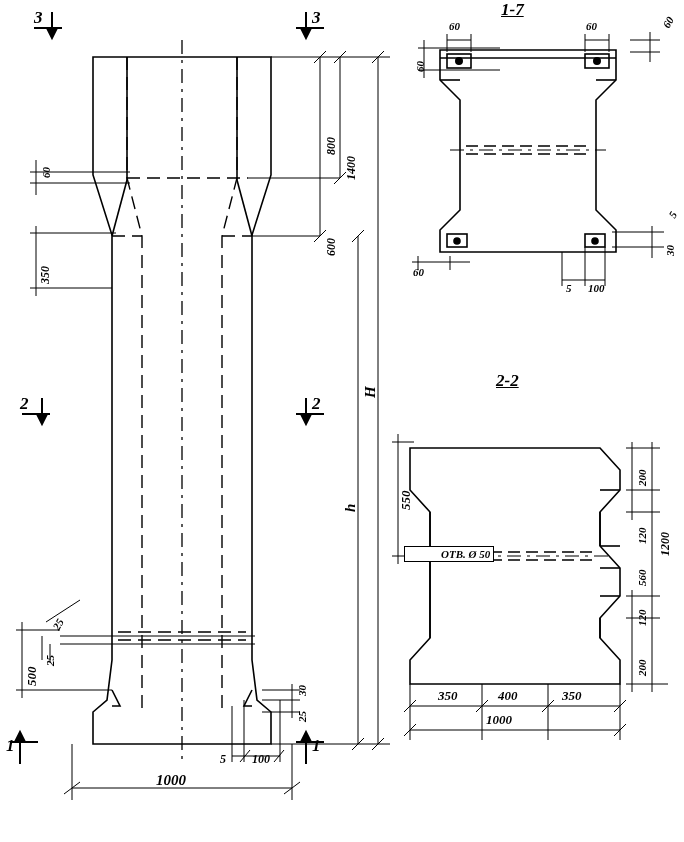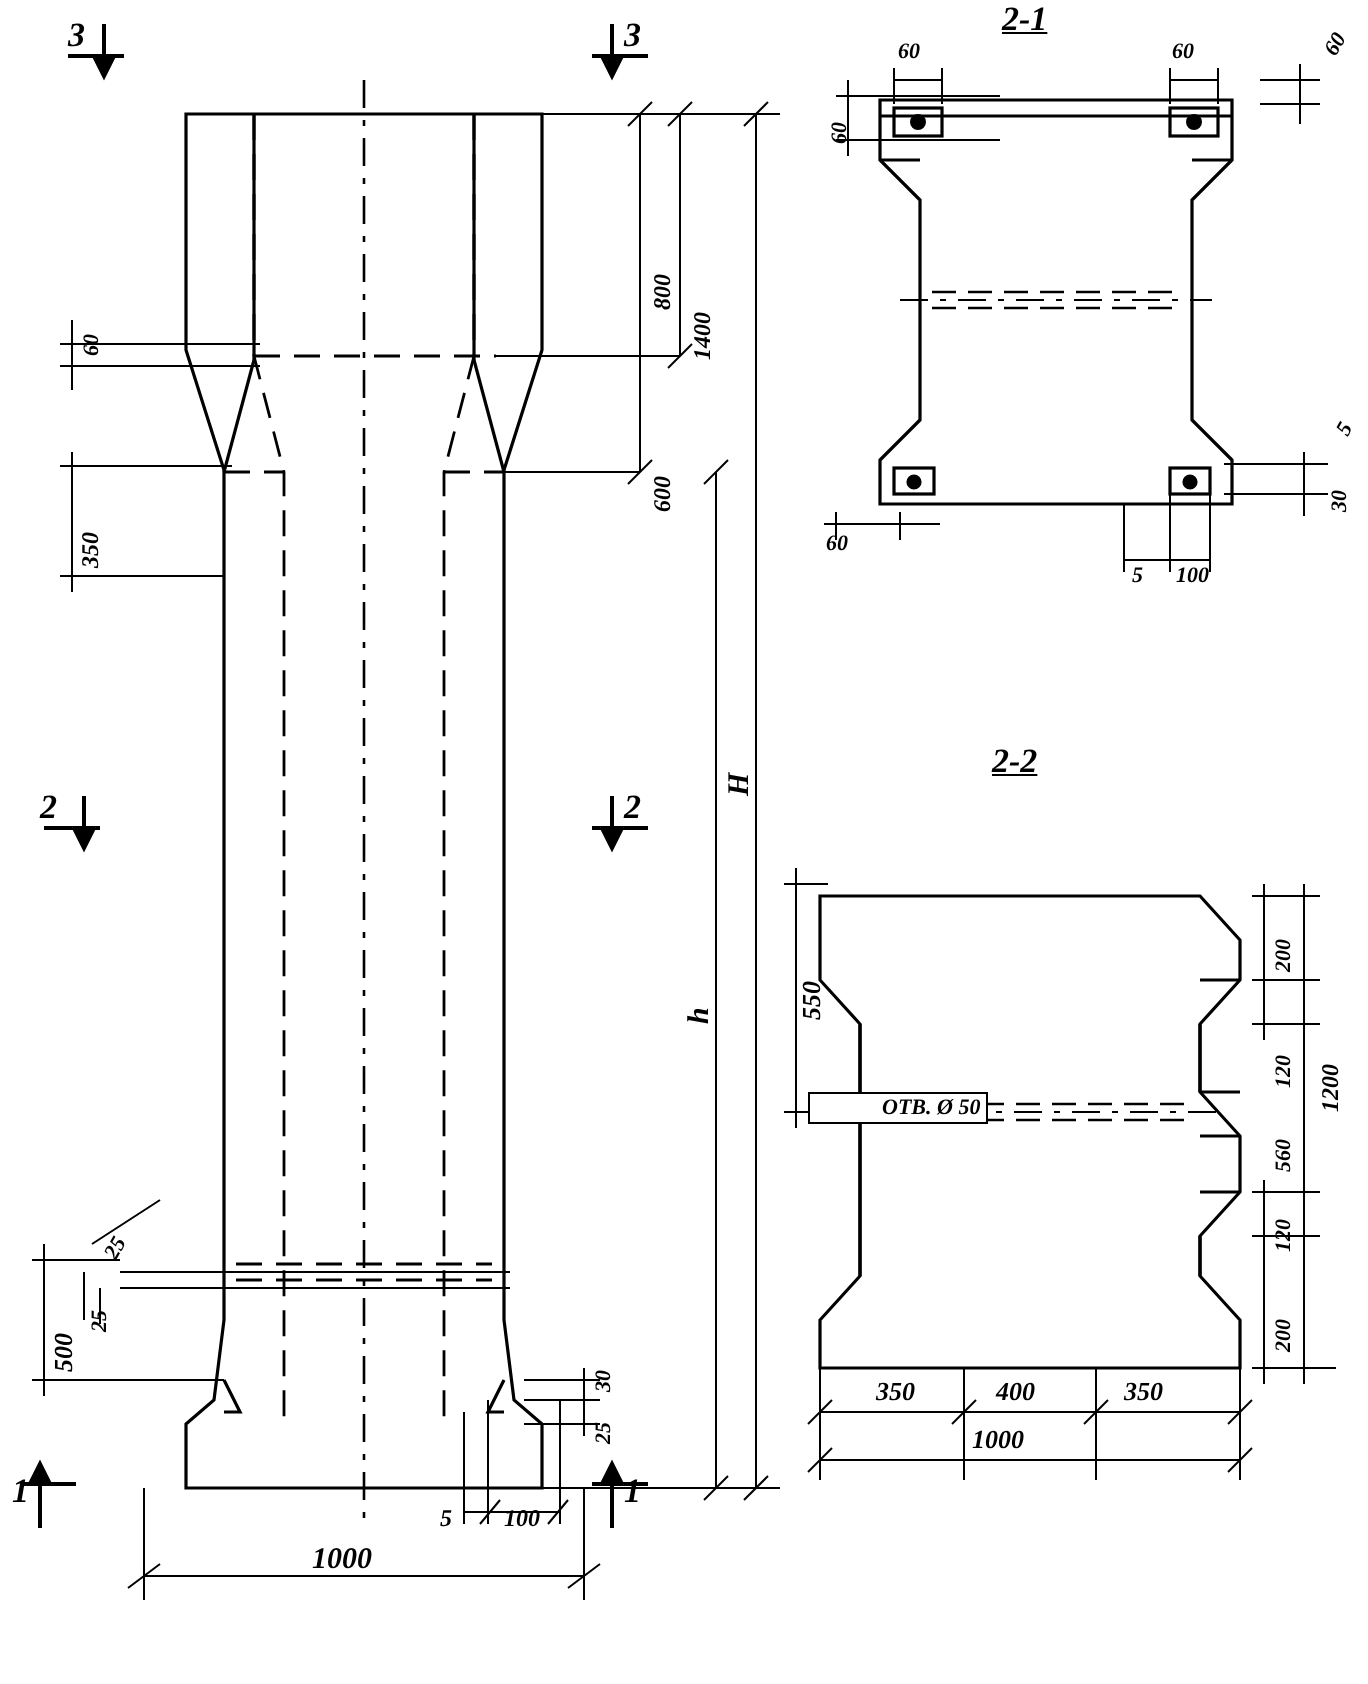--- a/index.html
+++ b/index.html
@@ -262,21 +262,21 @@
   </g>
 </svg>
 
 <div class="lbl s17" style="left:34px;top:8px;">3</div>
 <div class="lbl s17" style="left:312px;top:8px;">3</div>
 <div class="lbl s17" style="left:20px;top:394px;">2</div>
 <div class="lbl s17" style="left:312px;top:394px;">2</div>
 <div class="lbl s17" style="left:6px;top:736px;">1</div>
 <div class="lbl s17" style="left:312px;top:736px;">1</div>
 
-<div class="lbl s17 ul" style="left:501px;top:0px;">2-1</div>
+<div class="lbl s17 ul" style="left:501px;top:0px;">1-7</div>
 <div class="lbl s17 ul" style="left:496px;top:371px;text-align:center;">2-2</div>
 
 <div class="lbl s11 rot90" style="left:40px;top:178px;">60</div>
 <div class="lbl s12 rot90" style="left:38px;top:284px;">350</div>
 <div class="lbl s13 rot90" style="left:24px;top:686px;">500</div>
 <div class="lbl s11 rot90" style="left:44px;top:666px;">25</div>
 <div class="lbl s11 rotn" style="left:50px;top:626px;">25</div>
 
 <div class="lbl s12 rot90" style="left:324px;top:155px;">800</div>
 <div class="lbl s12 rot90" style="left:344px;top:180px;">1400</div>

